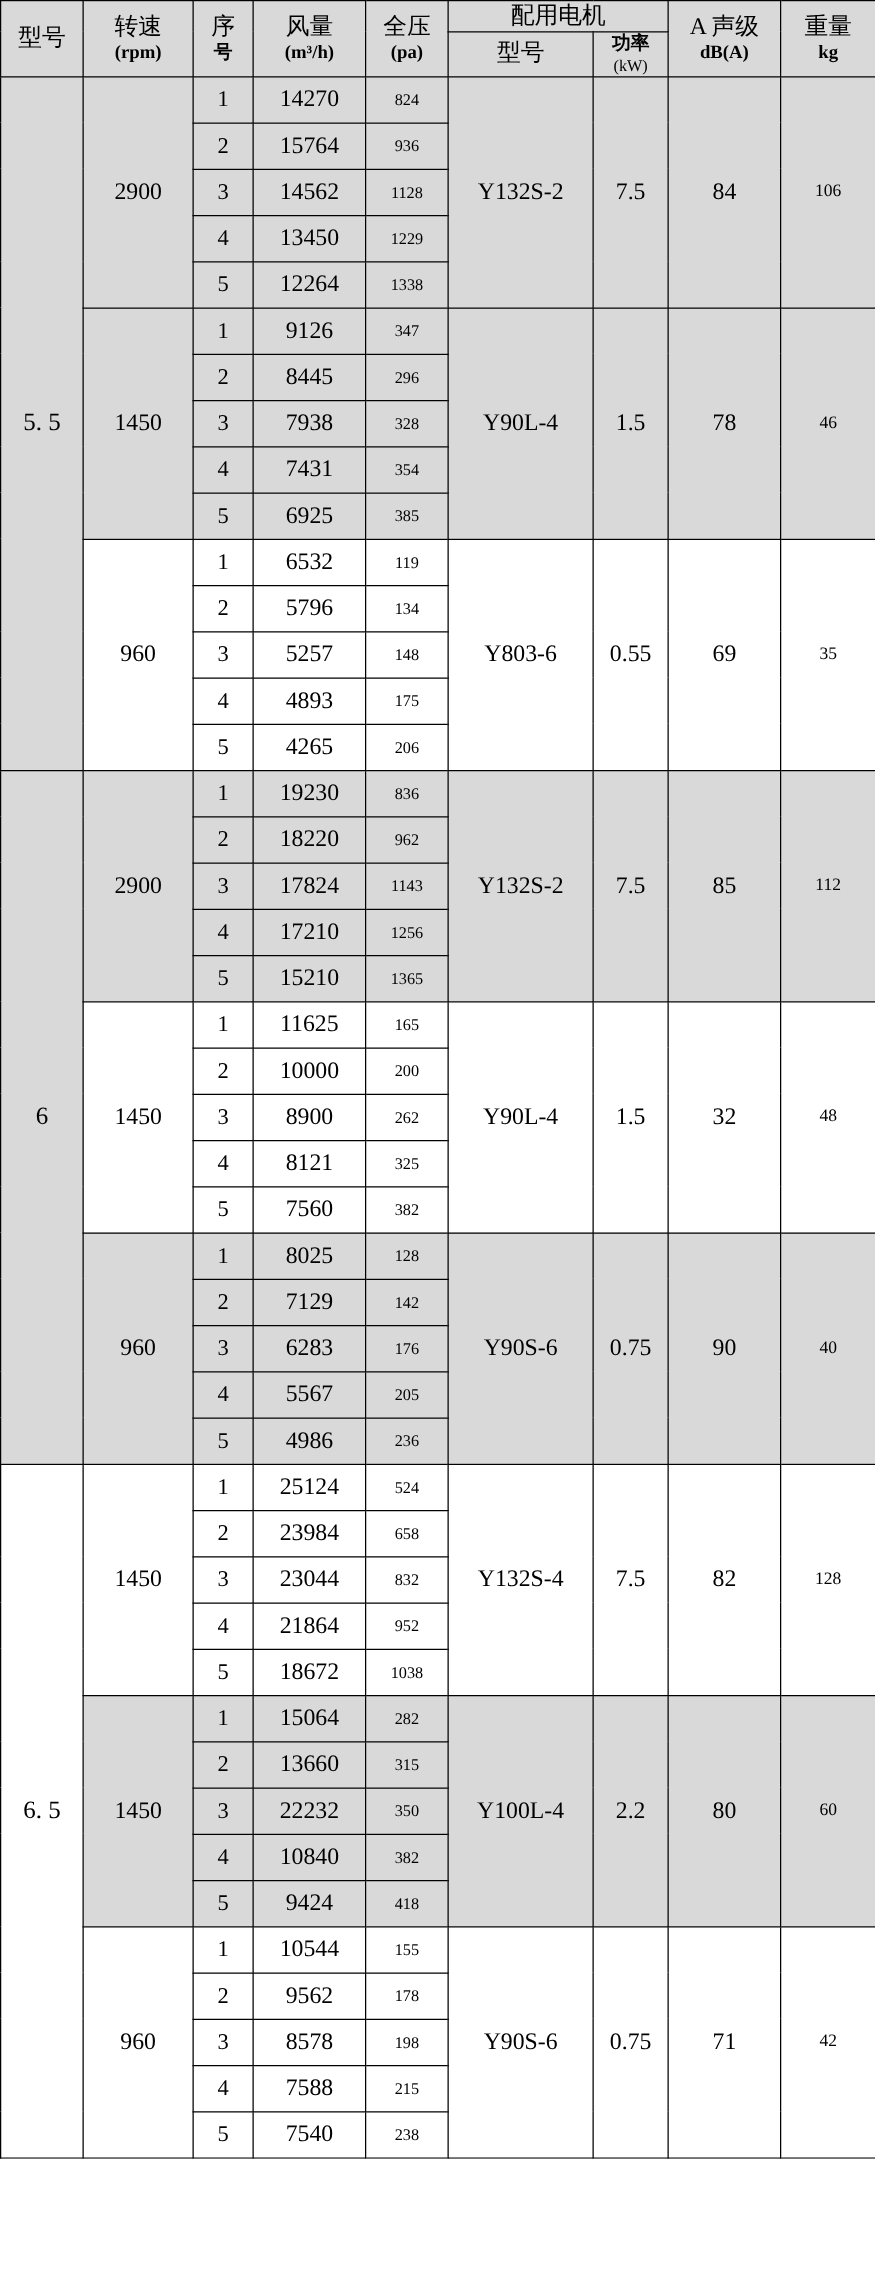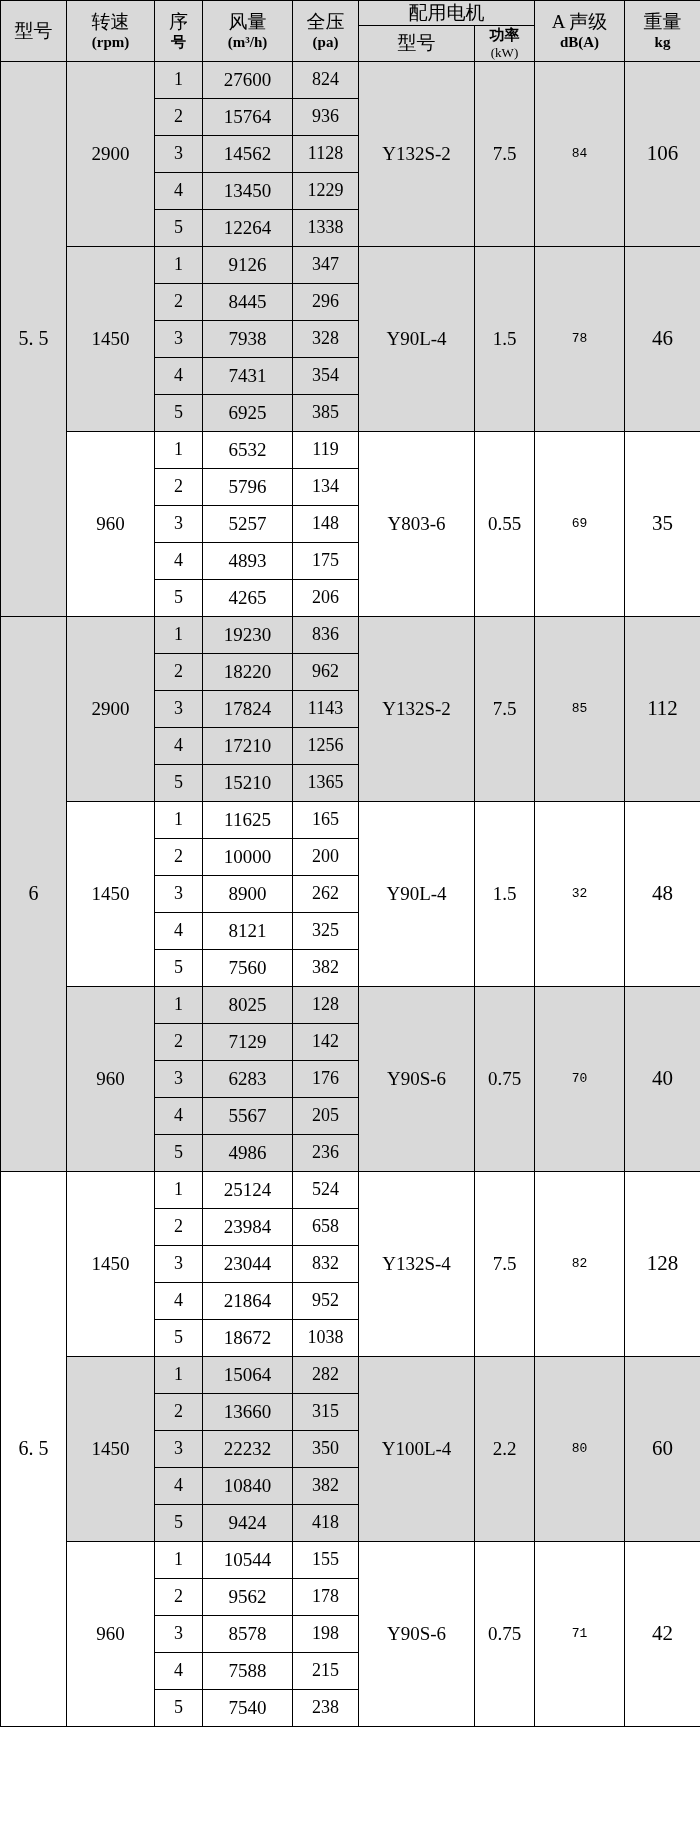--- a/index.html
+++ b/index.html
@@ -45,25 +45,25 @@
   .b td {
     font-size: 19px;
     height: 36px;
   }
   .shade td { background: #d9d9d9; }
   .plain td { background: #ffffff; }
   td.model  { font-size: 20px; }
   td.rpm    { font-size: 19px; }
   td.idx    { font-size: 18px; }
   td.flow   { font-size: 19px; }
-  td.press  { font-size: 18px; margin-left: 19px; }
+  td.press  { font-size: 13px; margin-left: 19px; }
   td.motor  { font-size: 19px; margin-top: 15px; }
   td.kw     { font-size: 19px; margin-left: 26px; }
-  td.noise  { font-size: 13px; font-family: Liberation Mono, monospace; }
-  td.weight { font-size: 21px; }
+  td.noise  { font-size: 19px; }
+  td.weight { font-size: 14px; }
   
   col.c-model  { width: 66px; }
   col.c-rpm    { width: 88px; }
   col.c-idx    { width: 48px; }
   col.c-flow   { width: 90px; }
   col.c-press  { width: 66px; }
   col.c-motor  { width: 116px; }
   col.c-kw     { width: 60px; }
   col.c-noise  { width: 90px; }
   col.c-weight { width: 76px; }
@@ -119,21 +119,21 @@
         <span class="sub">功率</span>
         <span class="sub-small">(kW)</span>
       </td>
     </tr>
   </thead>
   <tbody id="tbody">
       <tr class="b shade">
         <td class="model" rowspan="15">5. 5</td>
         <td class="rpm" rowspan="5">2900</td>
         <td class="idx">1</td>
-        <td class="flow">27600</td>
+        <td class="flow">14270</td>
         <td class="press">824</td>
         <td class="motor" rowspan="5">Y132S-2</td>
         <td class="kw" rowspan="5">7.5</td>
         <td class="noise" rowspan="5">84</td>
         <td class="weight" rowspan="5">106</td>
       </tr>
       <tr class="b shade">
         <td class="idx">2</td>
         <td class="flow">15764</td>
         <td class="press">936</td>
@@ -274,21 +274,21 @@
         <td class="flow">7560</td>
         <td class="press">382</td>
       </tr>
       <tr class="b shade">
         <td class="rpm" rowspan="5">960</td>
         <td class="idx">1</td>
         <td class="flow">8025</td>
         <td class="press">128</td>
         <td class="motor" rowspan="5">Y90S-6</td>
         <td class="kw" rowspan="5">0.75</td>
-        <td class="noise" rowspan="5">70</td>
+        <td class="noise" rowspan="5">90</td>
         <td class="weight" rowspan="5">40</td>
       </tr>
       <tr class="b shade">
         <td class="idx">2</td>
         <td class="flow">7129</td>
         <td class="press">142</td>
       </tr>
       <tr class="b shade">
         <td class="idx">3</td>
         <td class="flow">6283</td>

